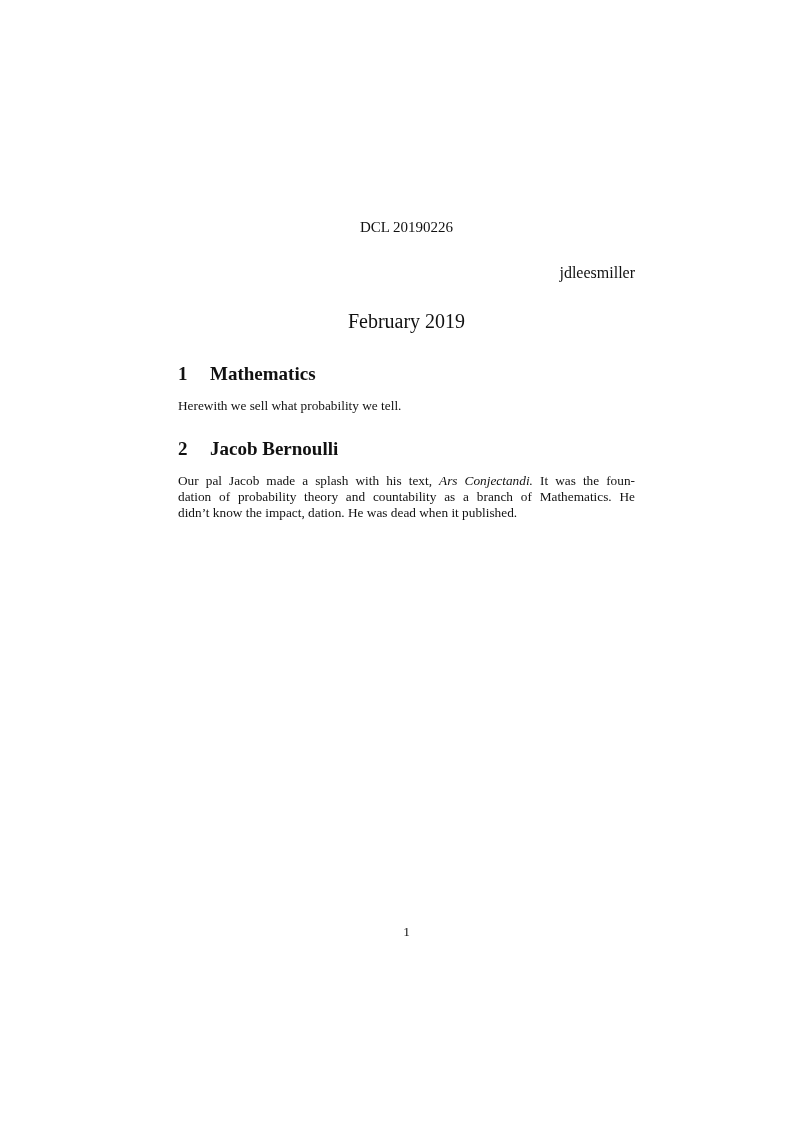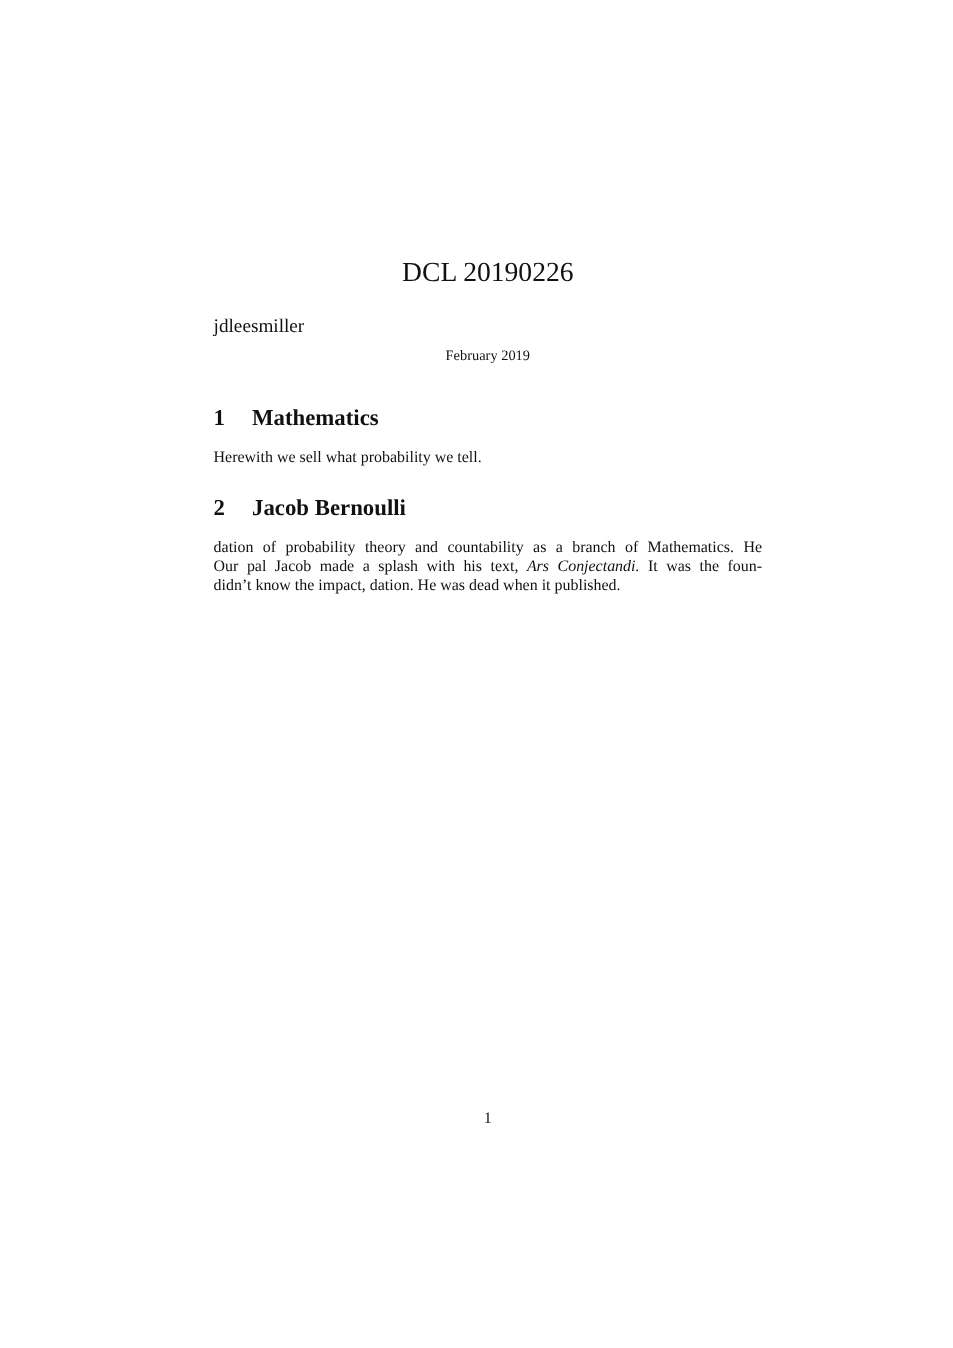--- a/index.html
+++ b/index.html
@@ -17,34 +17,34 @@
     overflow: hidden;
   }
   .content {
     position: absolute;
     left: 178px;
     top: 0;
     width: 457px;
   }
   .doc-title {
     margin: 214px 0 0 0;
-    font-size: 23px;
+    font-size: 15px;
     font-weight: normal;
     line-height: 26px;
     text-align: center;
   }
   .doc-author {
     margin-top: 24px;
     font-size: 16px;
     line-height: 18px;
-    text-align: left;
+    text-align: right;
   }
   .doc-date {
-    margin-top: 5px;
-    font-size: 12px;
+    margin-top: 30px;
+    font-size: 20px;
     line-height: 18px;
     text-align: center;
   }
   .sec-heading {
     display: flex;
     font-size: 19px;
     font-weight: bold;
     line-height: 22px;
   }
   .sec-heading.first {
@@ -99,21 +99,21 @@
     </div>
 
     <p class="para">Herewith we sell what probability we tell.</p>
 
     <div class="sec-heading later">
       <span class="sec-num">2</span>
       <span class="sec-title">Jacob Bernoulli</span>
     </div>
 
     <p class="para">
+        <span class="pline jline"><span>Our pal Jacob made a splash with his text, </span><em>Ars Conjectandi.</em><span> It was the foun-</span></span>
         <span class="pline jline">dation of probability theory and countability as a branch of Mathematics. He</span>
-        <span class="pline jline"><span>Our pal Jacob made a splash with his text, </span><em>Ars Conjectandi.</em><span> It was the foun-</span></span>
         <span class="pline">didn’t know the impact, dation. He was dead when it published.</span>
       </p>
 
   </div>
 
   <div class="page-number">1</div>
 </div>
 
 </body></html>

